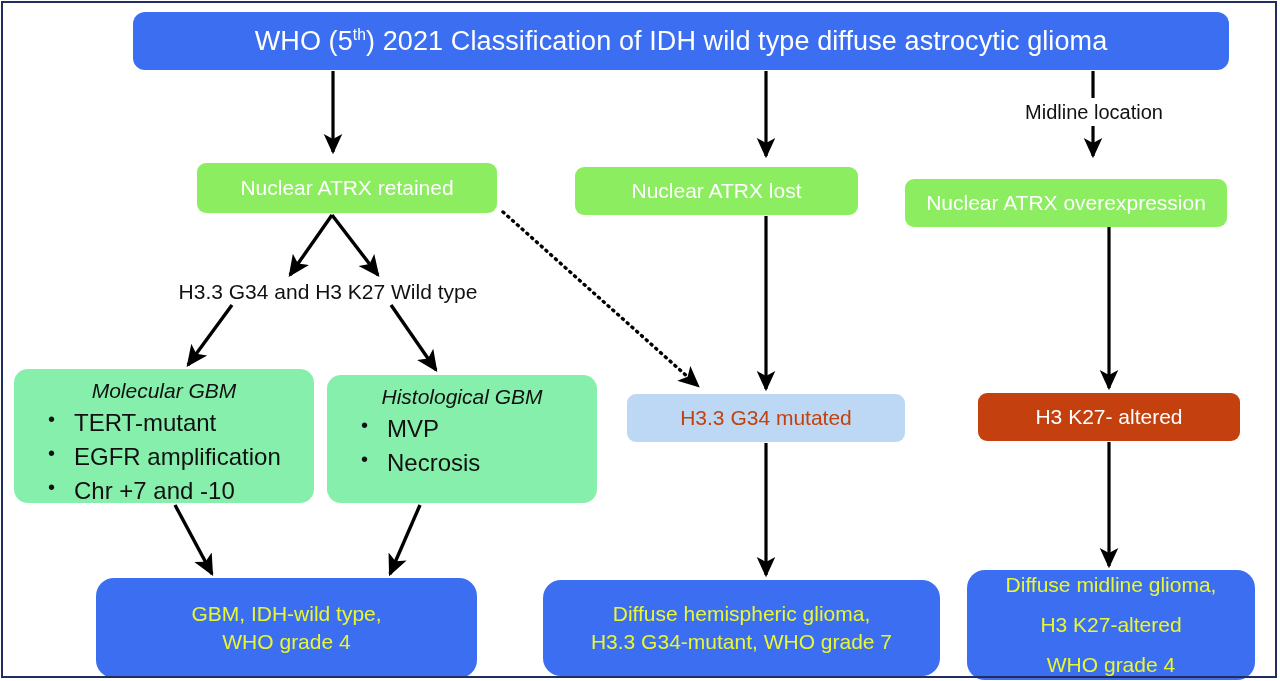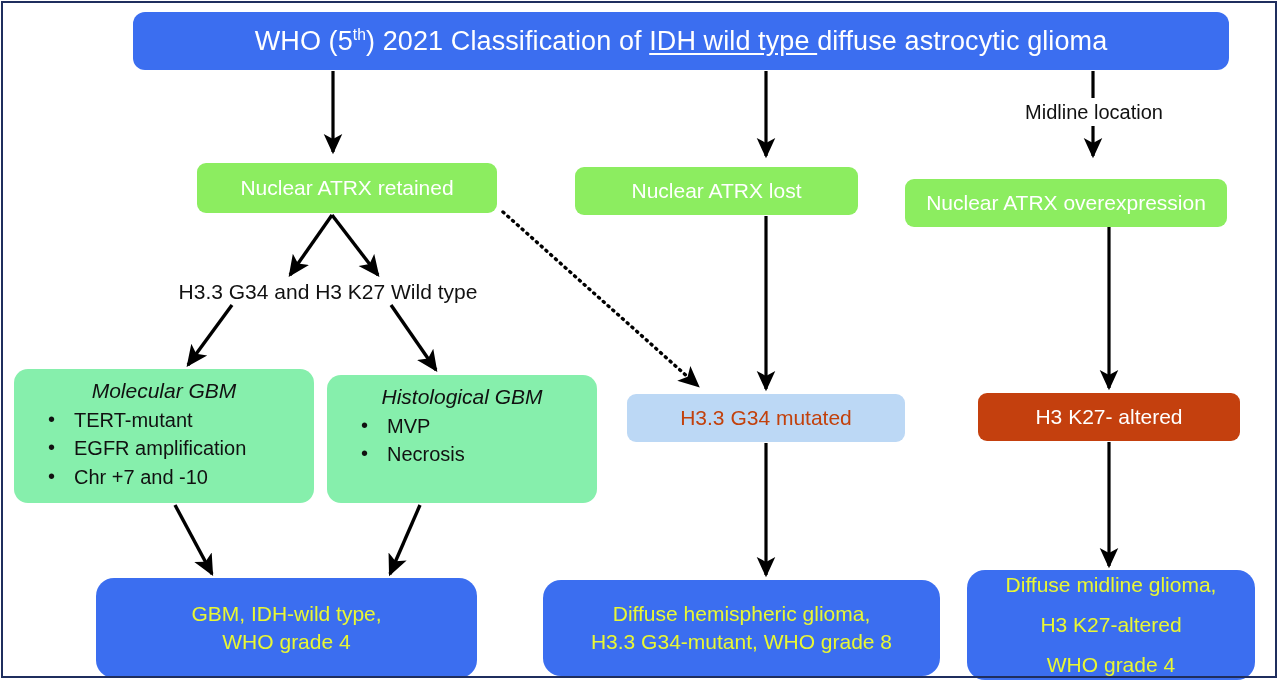--- a/index.html
+++ b/index.html
@@ -45,21 +45,21 @@
   
   #title-box {
     left: 133px; top: 12px;
     width: 1096px; height: 58px;
     background: #3b6ef0;
     border-radius: 12px;
     color: #ffffff;
     font-size: 27px;
     letter-spacing: 0.1px;
   }
-  #title-box .u { text-decoration: underline; text-underline-offset: 3px; }
+  #title-box .u { text-underline-offset: 3px; }
   #title-box sup { font-size: 0.58em; vertical-align: super; }
 
   
   .green-box {
     background: #8ced60;
     border-radius: 9px;
     color: #ffffff;
     font-size: 21px;
   }
   #atrx-retained { left: 197px; top: 163px; width: 300px; height: 50px; }
@@ -96,21 +96,21 @@
   .criteria-list {
     margin: 0;
     padding: 0 0 0 30px;
     list-style: none;
     text-align: left;
   }
   .criteria-list li {
     position: relative;
     padding-left: 30px;
     line-height: 1.42;
-    font-size: 20px;
+    font-size: 24px;
   }
   .criteria-list li:before {
     content: "\2022";
     position: absolute;
     left: 4px; top: -1px;
     font-size: 20px;
   }
 
   
   #g34-mutated {
@@ -248,21 +248,21 @@
     <span>H3 K27- altered</span>
   </div>
 
   <div class="node diagnosis-box" id="dx-gbm">
     <span>GBM, IDH-wild type,</span>
     <span>WHO grade 4</span>
   </div>
 
   <div class="node diagnosis-box" id="dx-dhg">
     <span>Diffuse hemispheric glioma,</span>
-    <span>H3.3 G34-mutant, WHO grade 8</span>
+    <span>H3.3 G34-mutant, WHO grade 7</span>
   </div>
 
   <div class="node diagnosis-box" id="dx-dmg">
     <span>Diffuse midline glioma,</span>
     <span>H3 K27-altered</span>
     <span>WHO grade 4</span>
   </div>
 
 </div>
 

